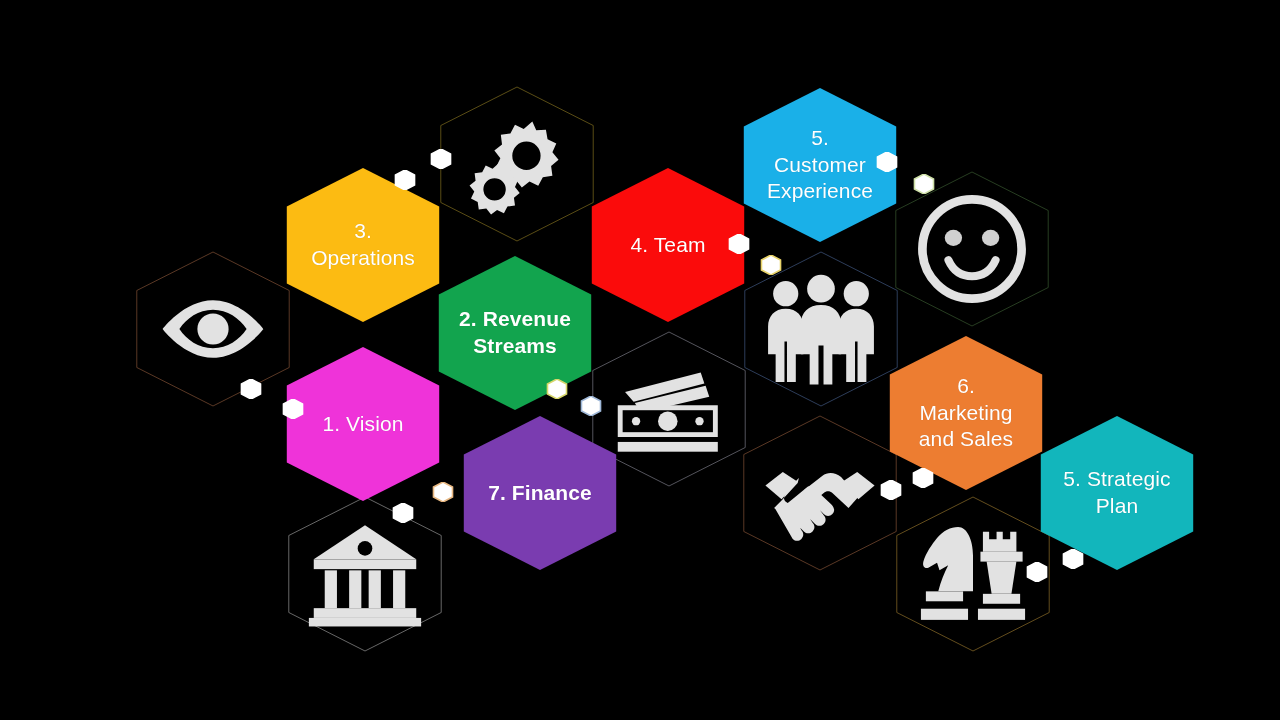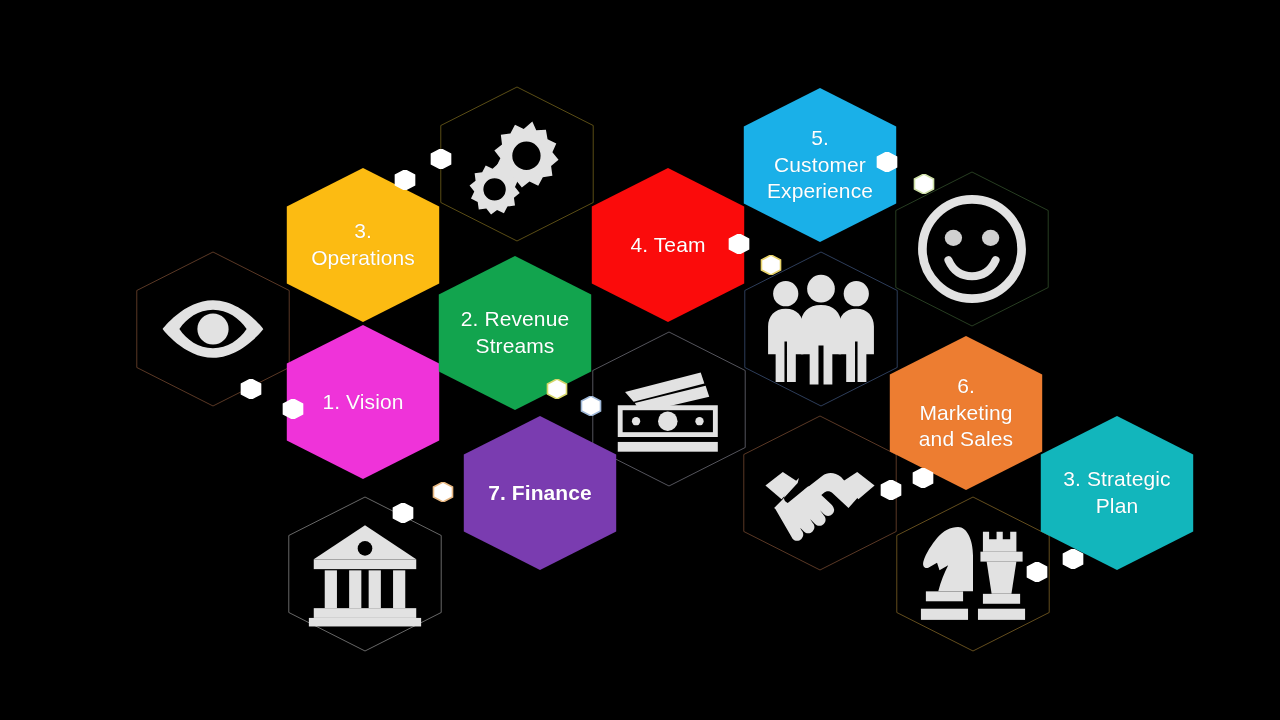--- a/index.html
+++ b/index.html
@@ -227,32 +227,32 @@
             <rect x="54" y="78" width="38" height="9"></rect>
           </g>
         </svg>
       </div>
     </div>
     <div class="marker" style="left: 1026px; top: 562px;">
       <svg width="22" height="20" viewBox="0 0 100 100" preserveAspectRatio="none">
         <polygon points="50,0 93.3,25 93.3,75 50,100 6.7,75 6.7,25" fill="#ffffff" stroke="#ffffff" stroke-width="1.6" vector-effect="non-scaling-stroke"></polygon>
       </svg>
     </div>
-    <div class="hexcell" style="left: 275px; top: 325px; width: 176px; height: 154px;">
+    <div class="hexcell" style="left: 275px; top: 347px; width: 176px; height: 154px;">
       <svg width="176" height="154" viewBox="0 0 100 100" preserveAspectRatio="none">
         <polygon points="50,0 93.3,25 93.3,75 50,100 6.7,75 6.7,25" fill="#ef33d9"></polygon>
       </svg>
       <div class="hexlabel">1. Vision</div>
     </div>
     <div class="marker" style="left: 282px; top: 399px;">
       <svg width="22" height="20" viewBox="0 0 100 100" preserveAspectRatio="none">
         <polygon points="50,0 93.3,25 93.3,75 50,100 6.7,75 6.7,25" fill="#ffffff" stroke="#ffffff" stroke-width="1.6" vector-effect="non-scaling-stroke"></polygon>
       </svg>
     </div>
-    <div class="hexcell" style="left: 427px; top: 256px; width: 176px; height: 154px;">
+    <div class="hexcell" style="left: 427px; top: 256px; width: 176px; height: 154px; font-weight: bold;">
       <svg width="176" height="154" viewBox="0 0 100 100" preserveAspectRatio="none">
         <polygon points="50,0 93.3,25 93.3,75 50,100 6.7,75 6.7,25" fill="#12a44e"></polygon>
       </svg>
       <div class="hexlabel">2. Revenue
 Streams</div>
     </div>
     <div class="marker" style="left: 546px; top: 379px;">
       <svg width="22" height="20" viewBox="0 0 100 100" preserveAspectRatio="none">
         <polygon points="50,0 93.3,25 93.3,75 50,100 6.7,75 6.7,25" fill="#ffffff" stroke="#d6d66a" stroke-width="1.6" vector-effect="non-scaling-stroke"></polygon>
       </svg>
@@ -314,21 +314,21 @@
     </div>
     <div class="marker" style="left: 432px; top: 482px;">
       <svg width="22" height="20" viewBox="0 0 100 100" preserveAspectRatio="none">
         <polygon points="50,0 93.3,25 93.3,75 50,100 6.7,75 6.7,25" fill="#ffffff" stroke="#e8b882" stroke-width="1.6" vector-effect="non-scaling-stroke"></polygon>
       </svg>
     </div>
     <div class="hexcell" style="left: 1029px; top: 416px; width: 176px; height: 154px;">
       <svg width="176" height="154" viewBox="0 0 100 100" preserveAspectRatio="none">
         <polygon points="50,0 93.3,25 93.3,75 50,100 6.7,75 6.7,25" fill="#12b6bc"></polygon>
       </svg>
-      <div class="hexlabel">3. Strategic
+      <div class="hexlabel">5. Strategic
 Plan</div>
     </div>
     <div class="marker" style="left: 1062px; top: 549px;">
       <svg width="22" height="20" viewBox="0 0 100 100" preserveAspectRatio="none">
         <polygon points="50,0 93.3,25 93.3,75 50,100 6.7,75 6.7,25" fill="#ffffff" stroke="#ffffff" stroke-width="1.6" vector-effect="non-scaling-stroke"></polygon>
       </svg>
     </div>
   </div>
 
 </body></html>

